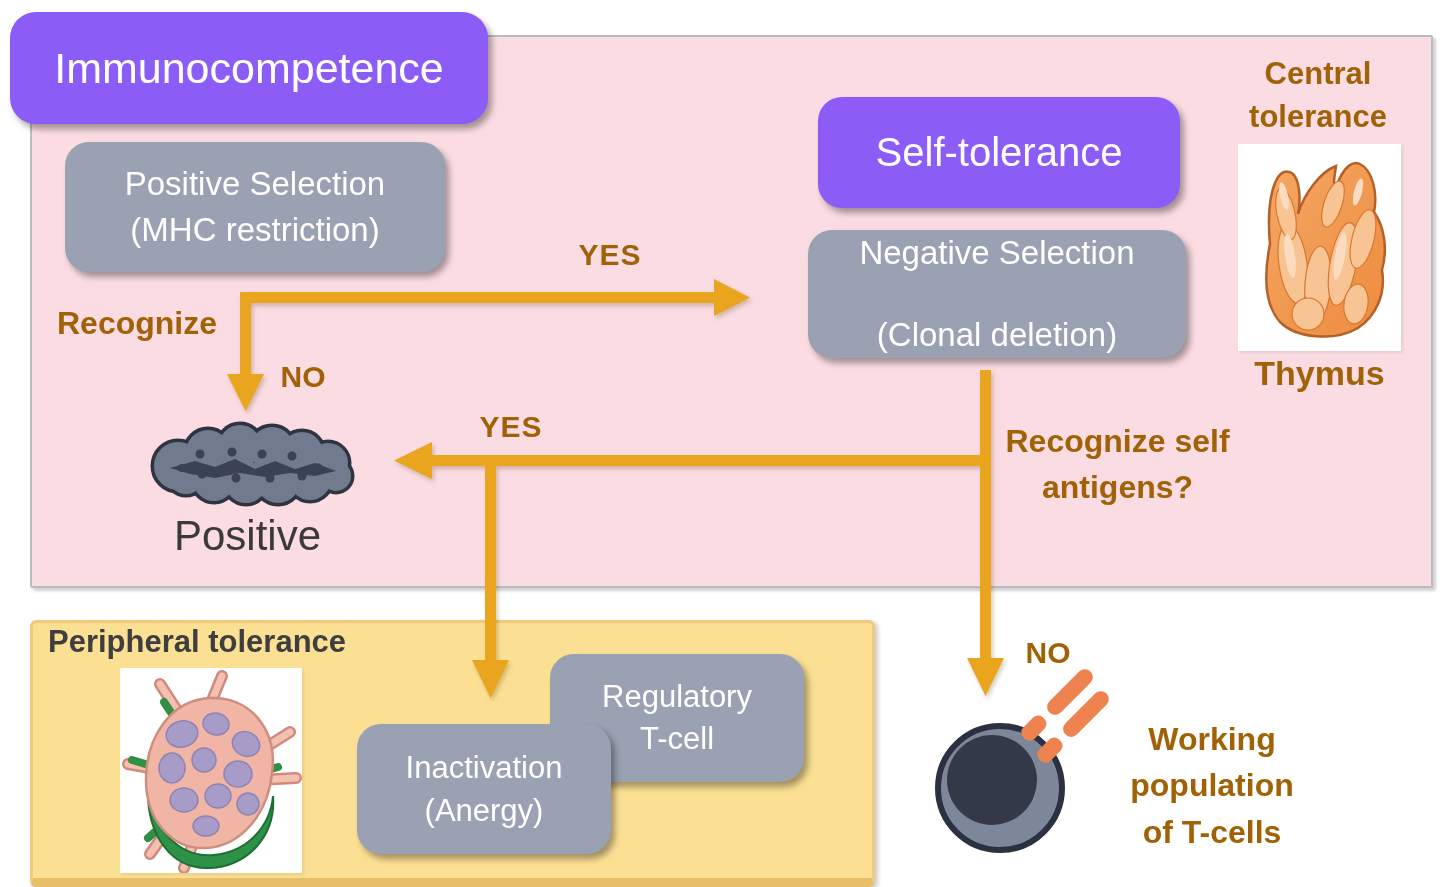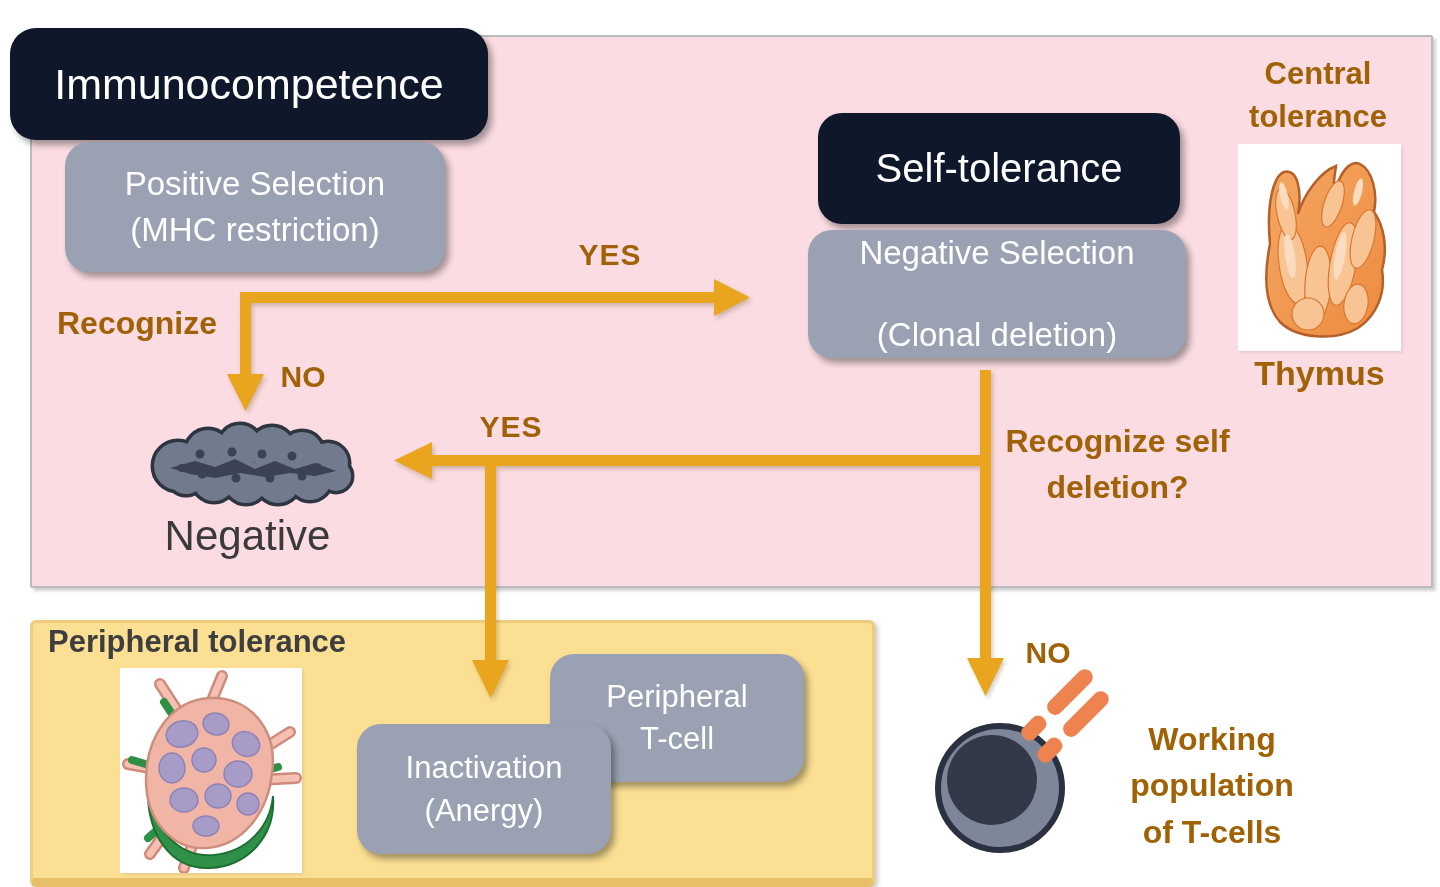--- a/index.html
+++ b/index.html
@@ -28,21 +28,21 @@
   .flow-svg { position: absolute; left: 0; top: 0; z-index: 3;
     filter: drop-shadow(2px 3px 2px rgba(90,60,0,0.25)); pointer-events: none; }
 
   .box {
     position: absolute; z-index: 4; color: #ffffff;
     display: flex; flex-direction: column; justify-content: center; align-items: center;
     text-align: center; border-radius: 24px;
     box-shadow: 4px 5px 6px rgba(0,0,0,0.35);
   }
   .box span { display: block; }
-  .box-dark { background: #0f172a; margin-top: 16px; }
+  .box-dark { background: #8b5cf6; }
   .box-gray { background: #99A1B2; }
   #immunocompetence-box { left: 10px;  top: 12px;  width: 478px; height: 112px; font-size: 43px; border-radius: 26px; }
   #self-tolerance-box   { left: 818px; top: 97px;  width: 362px; height: 111px; font-size: 40px; }
   #positive-selection-box { left: 65px;  top: 142px; width: 380px; height: 130px; font-size: 33px; line-height: 1.4; }
   #negative-selection-box { left: 808px; top: 230px; width: 378px; height: 128px; font-size: 33px; line-height: 1.4; justify-content: space-between; }
   #regulatory-box   { left: 550px; top: 654px; width: 254px; height: 128px; font-size: 31px; line-height: 1.35; }
   #inactivation-box { left: 357px; top: 724px; width: 254px; height: 130px; font-size: 31px; line-height: 1.4; }
 
   .lbl { position: absolute; z-index: 5; color: #a16207; text-align: center; }
   .lbl span { display: block; }
@@ -108,44 +108,44 @@
   </div>
   <div class="box box-gray" id="positive-selection-box">
     <span>Positive Selection</span>
     <span>(MHC restriction)</span>
   </div>
   <div class="box box-gray" id="negative-selection-box">
     <span>Negative Selection</span>
     <span>(Clonal deletion)</span>
   </div>
   <div class="box box-gray" id="regulatory-box">
-    <span>Peripheral</span>
+    <span>Regulatory</span>
     <span>T-cell</span>
   </div>
   <div class="box box-gray" id="inactivation-box">
     <span>Inactivation</span>
     <span>(Anergy)</span>
   </div>
 
   <div class="lbl" id="recognize-mhc">
     <span>Recognize</span>
   </div>
   <div class="lbl" id="yes-top">YES</div>
   <div class="lbl" id="no-top">NO</div>
   <div class="lbl" id="yes-mid">YES</div>
   <div class="lbl" id="no-bottom">NO</div>
-  <div class="lbl" id="apoptosis-label">Negative</div>
+  <div class="lbl" id="apoptosis-label">Positive</div>
   <div class="lbl" id="central-tolerance-label">
     <span>Central</span>
     <span>tolerance</span>
   </div>
   <div class="lbl" id="thymus-label">Thymus</div>
   <div class="lbl" id="recognize-self">
     <span>Recognize self</span>
-    <span>deletion?</span>
+    <span>antigens?</span>
   </div>
   <div class="lbl" id="working-label">
     <span>Working</span>
     <span>population</span>
     <span>of T-cells</span>
   </div>
   <div class="lbl" id="peripheral-label">Peripheral tolerance</div>
 
   <svg class="illus" id="apoptosis-illus" width="225" height="92" viewBox="0 0 225 92">
     <g stroke="#2E3440" stroke-width="7" fill="#727B8E">

